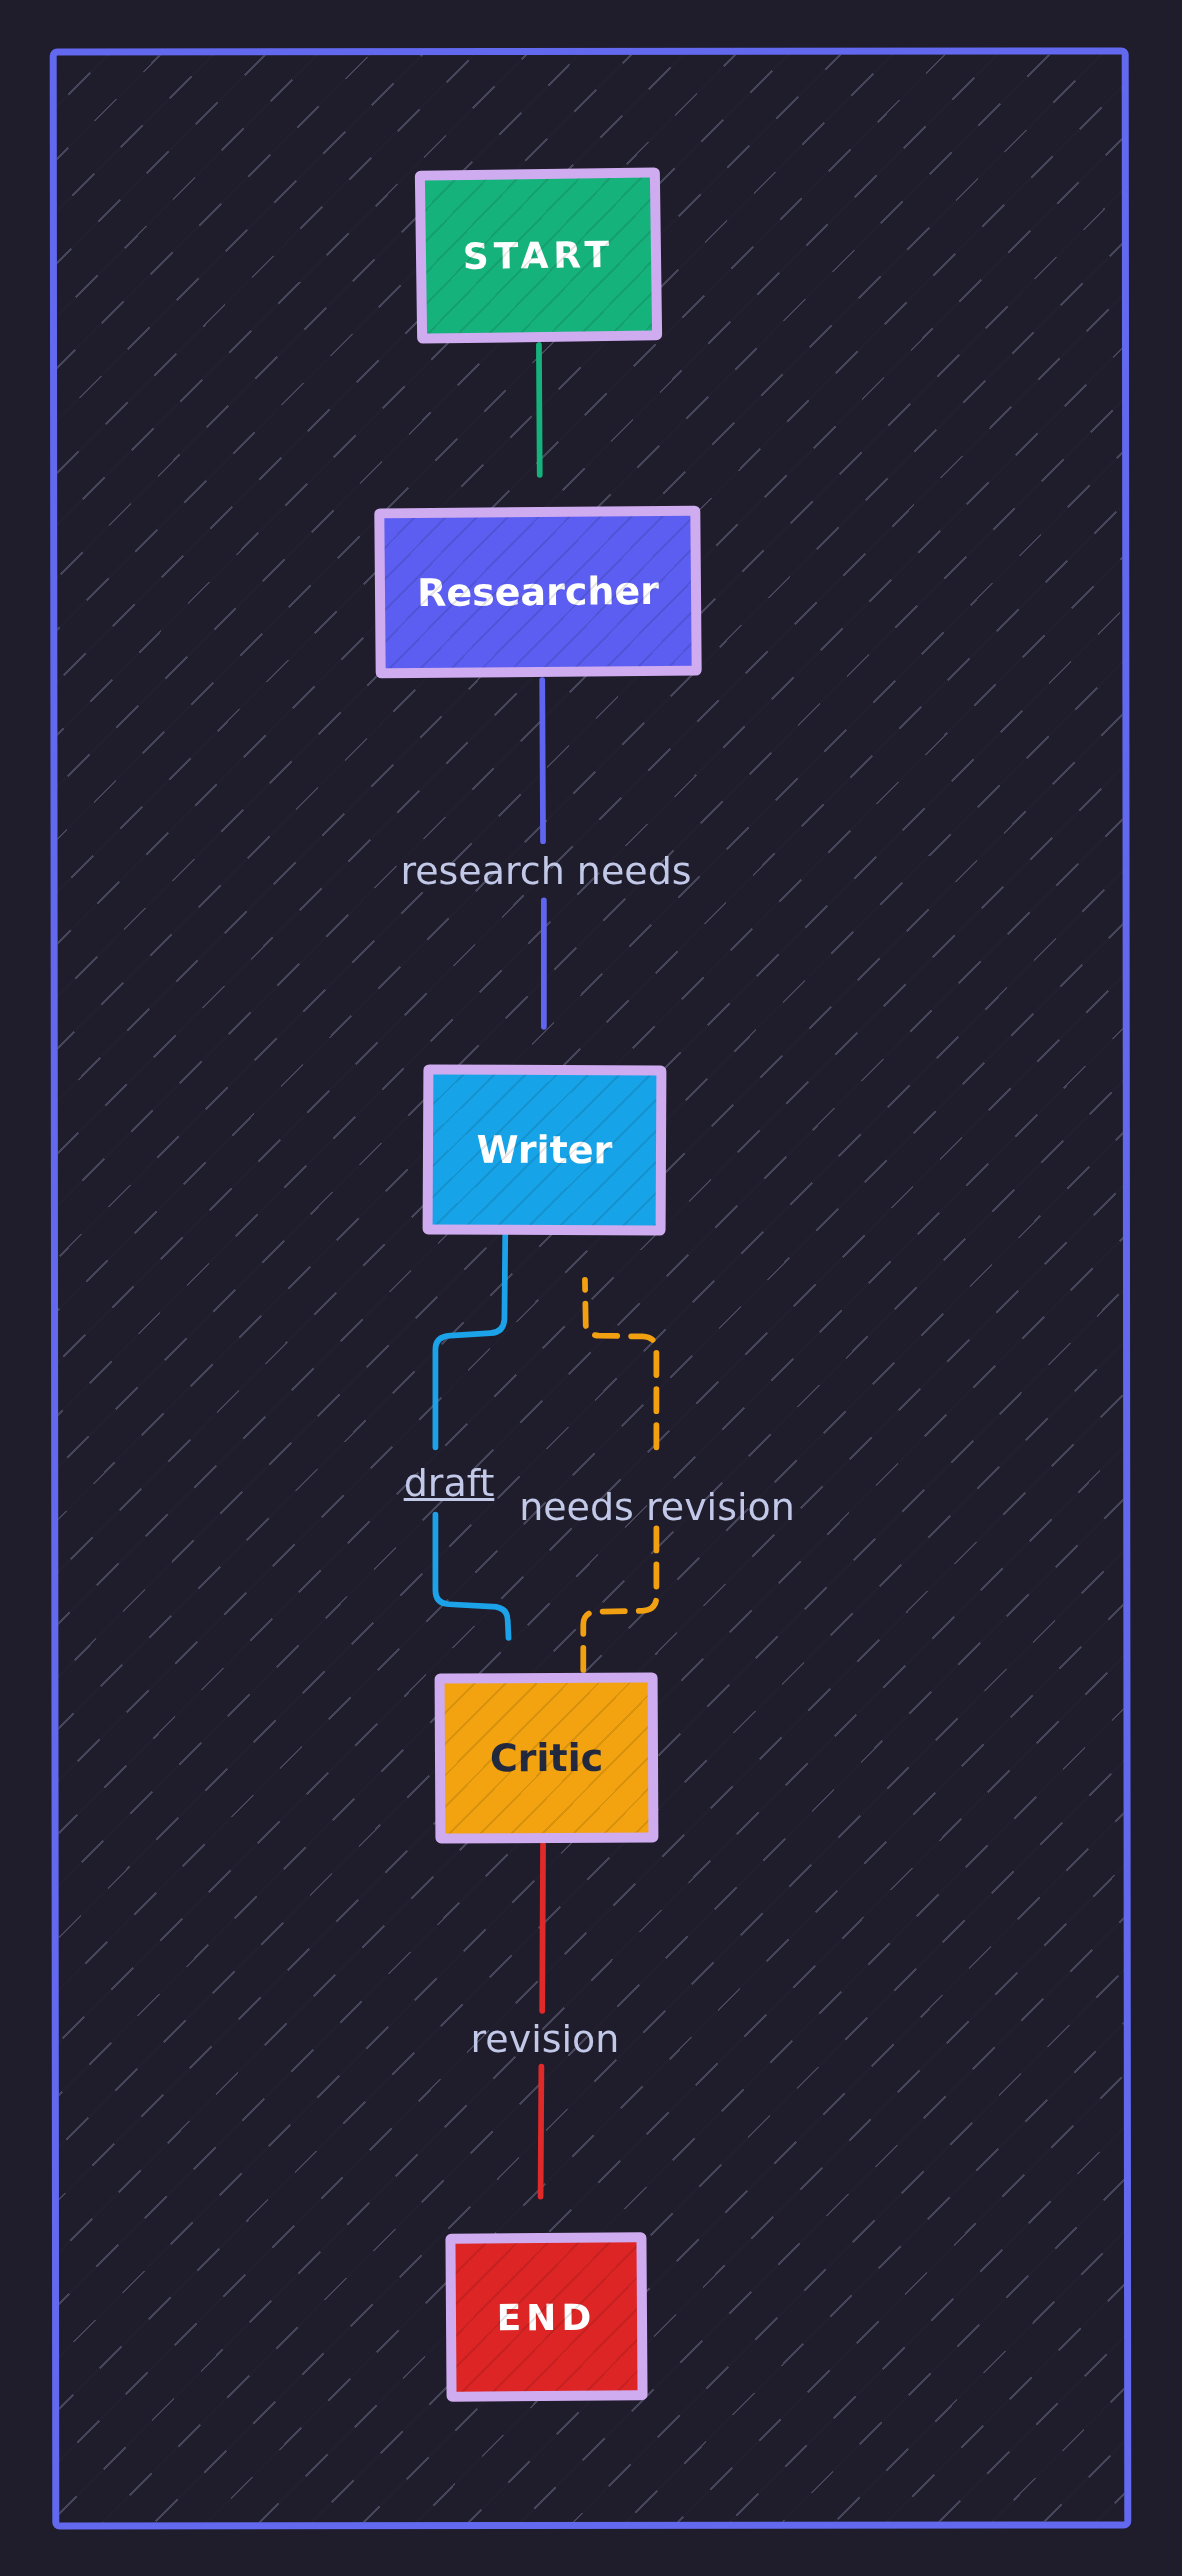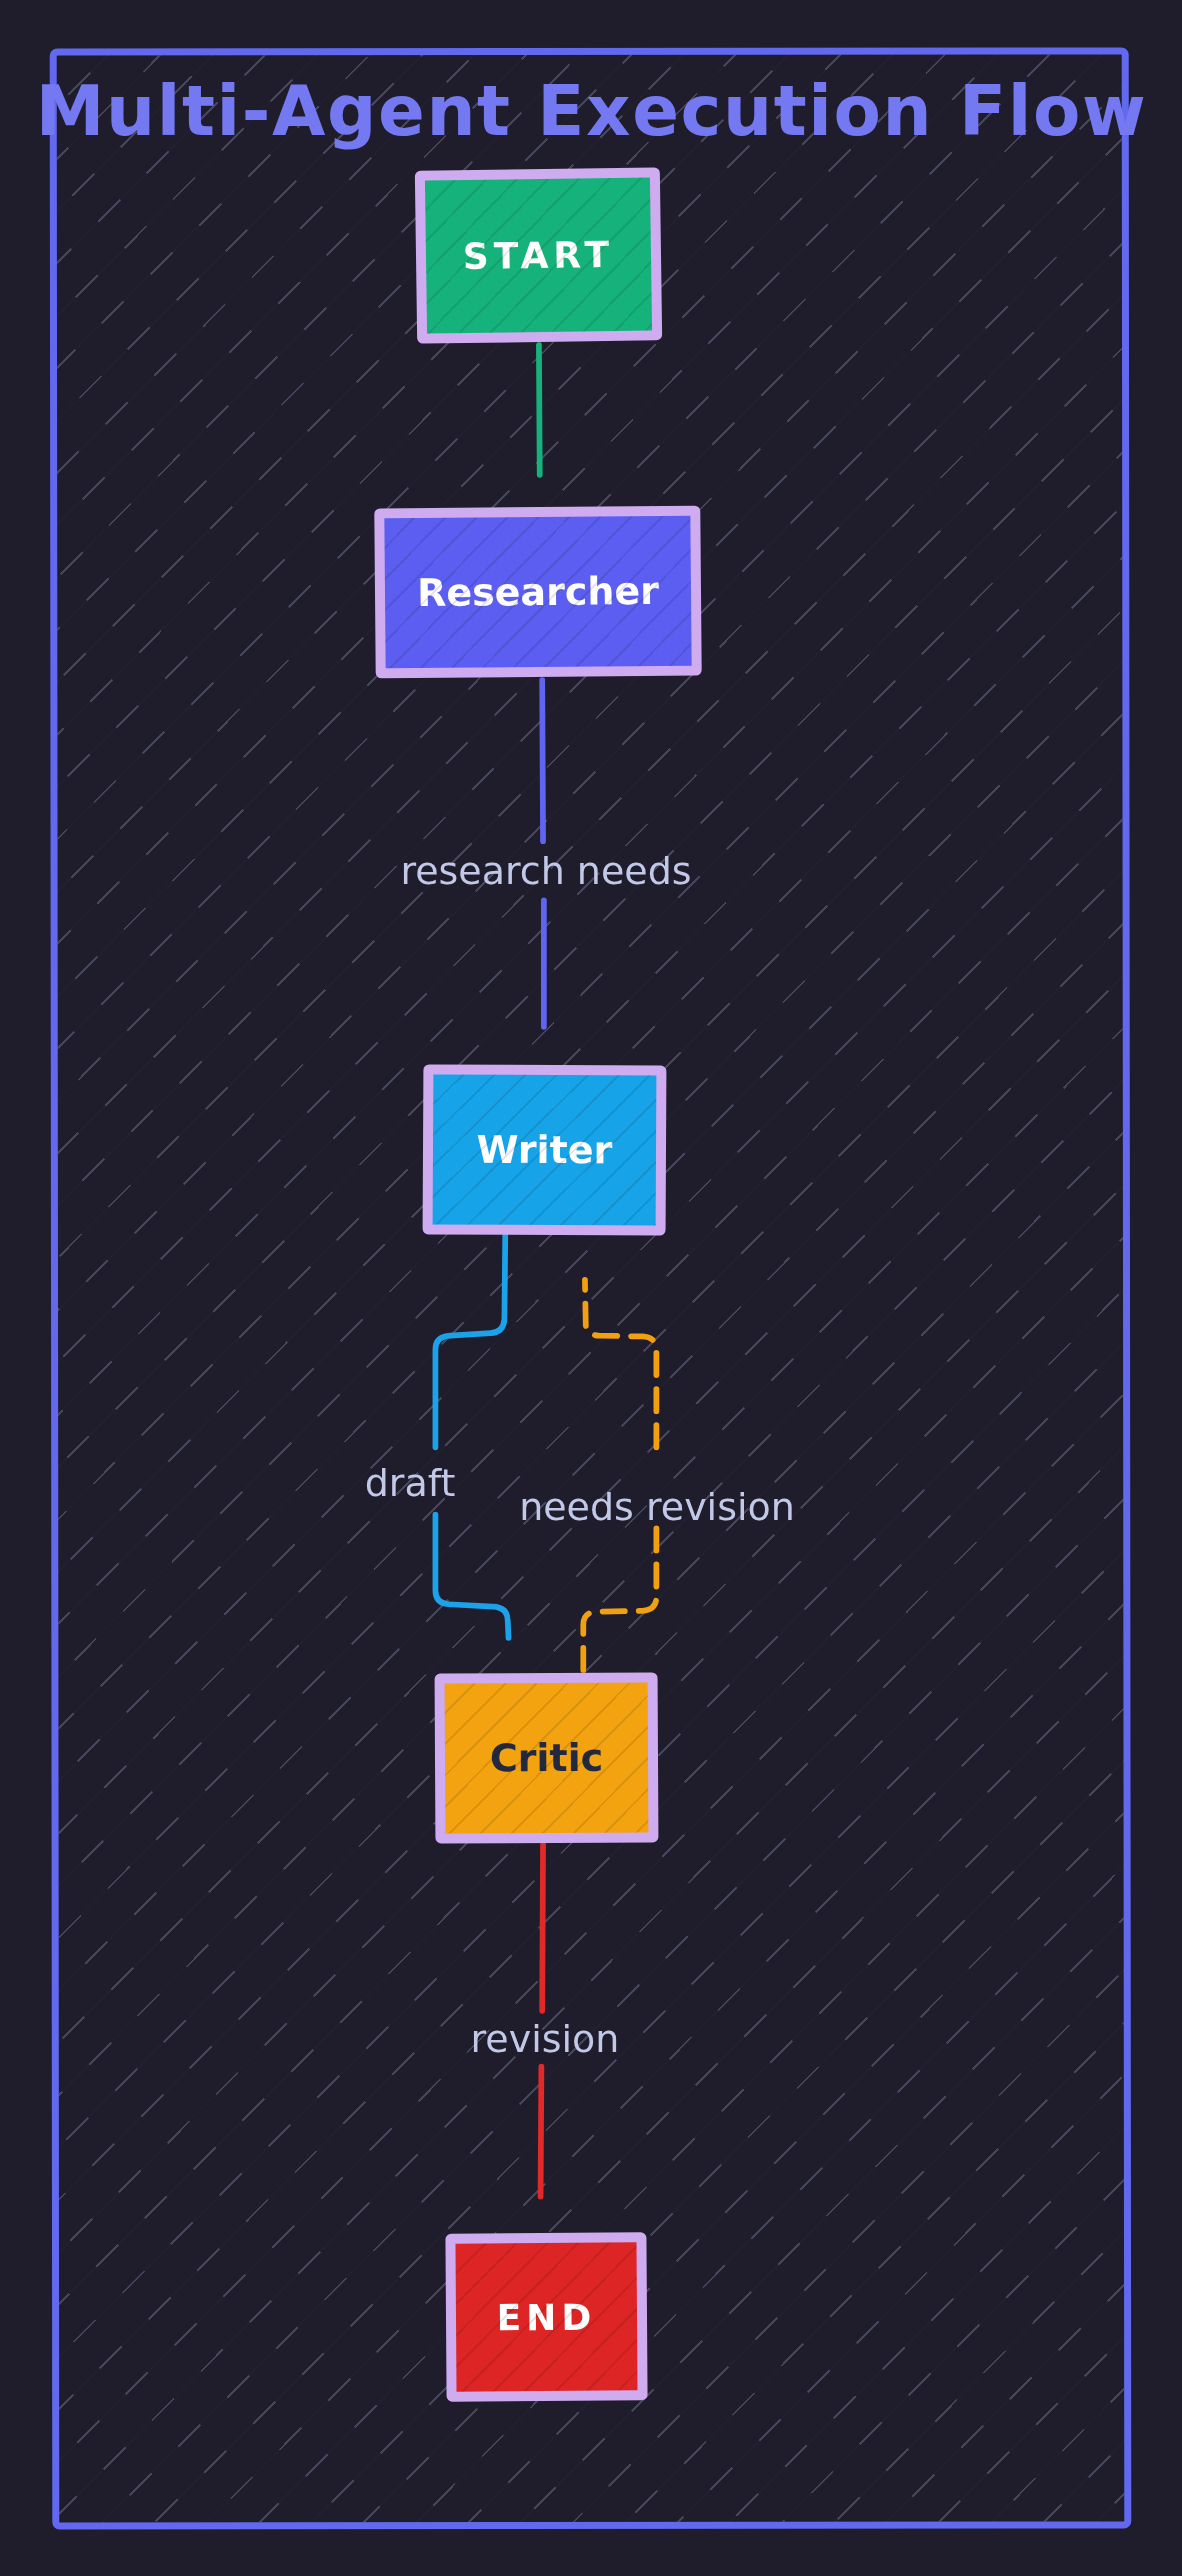--- a/index.html
+++ b/index.html
@@ -45,21 +45,20 @@
     font-size:38px;color:#c2c8e8;white-space:nowrap;
   }
 </style>
 </head>
 <body>
 
 <div class="canvas">
 
   <div class="frame"></div>
 
-  <h1 class="title">Multi-Agent Execution Flow</h1>
 
   <svg class="edges" viewBox="0 0 1440 3136" xmlns="http://www.w3.org/2000/svg">
 
     <g>
       <path d="M656,420 L657,578" stroke="#16b27c"></path>
       <path class="head" d="M640,574 L674,572 L657,612 Z" fill="#16b27c"></path>
     </g>
 
     <g>
       <path d="M660,828 L661,1024 M662,1096 L662,1250" stroke="#6065ef"></path>
@@ -94,18 +93,18 @@
     <span>Writer</span>
   </div>
   <div class="node node-critic">
     <span>Critic</span>
   </div>
   <div class="node node-end">
     <span>END</span>
   </div>
 
   <div class="elabel" style="left:546px;top:871px;">research needs</div>
-  <div class="elabel" style="left:410px;top:1483px;">draft</div>
+  <div class="elabel" style="left:449px;top:1483px;text-decoration:underline;">draft</div>
   <div class="elabel" style="left:657px;top:1483px;margin-top:24px;">needs revision</div>
   <div class="elabel" style="left:545px;top:2039px;">revision</div>
 
 </div>
 
 
 </body></html>

